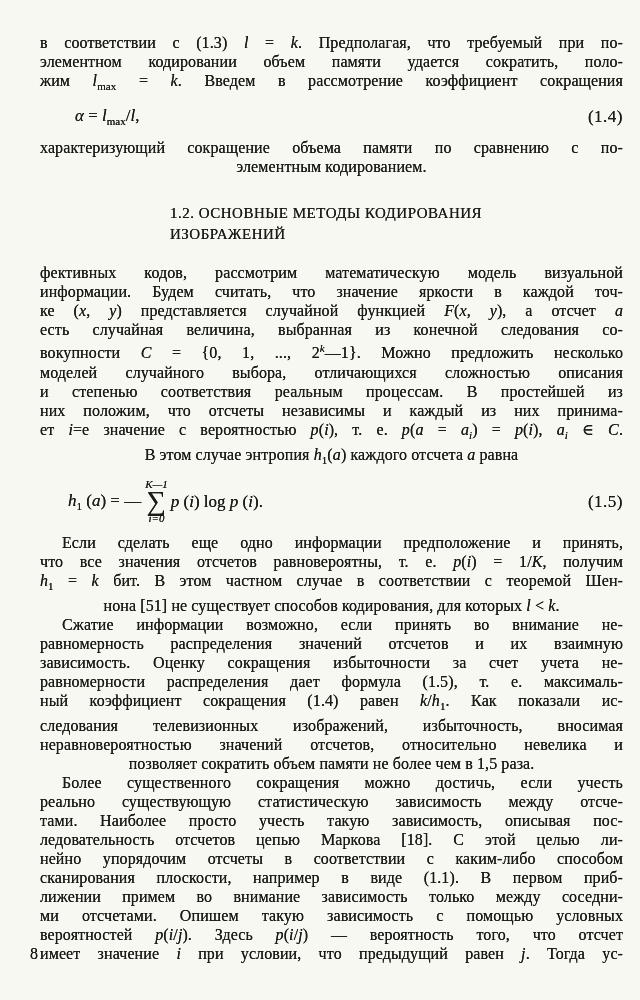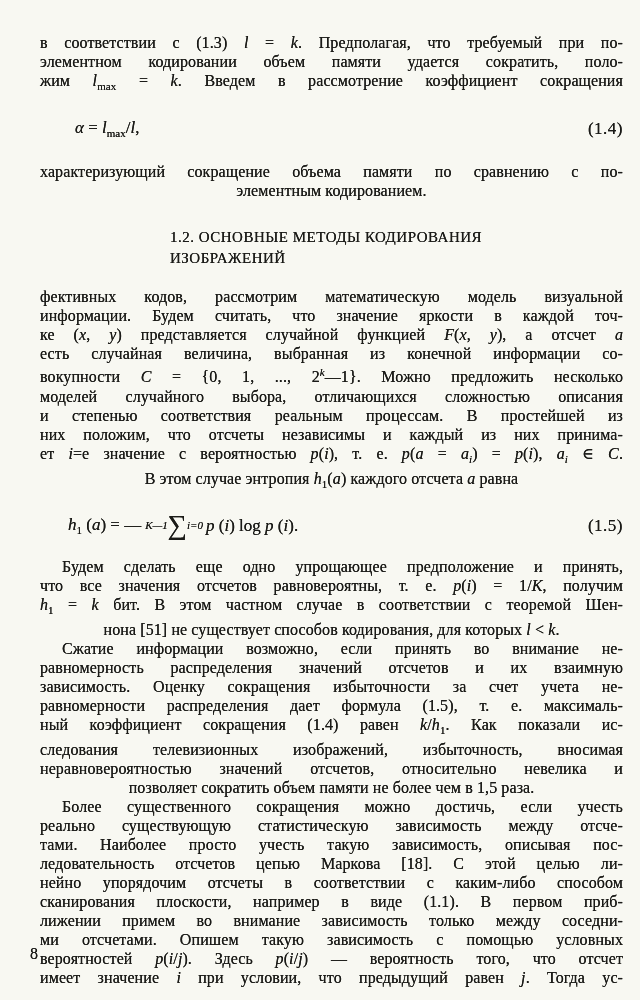--- a/index.html
+++ b/index.html
@@ -25,26 +25,26 @@
   .line sub, .line sup, .eq sub, .eq sup { font-size:11px; }
   .heading {
     margin:27px 0 18px 130px;
     font-weight:normal; font-size:15px; line-height:21px;
     letter-spacing:0.5px; text-shadow:0 0 0.4px currentColor;
   }
   .eq {
     display:flex; align-items:center;
     font-size:17px; text-shadow:0 0 0.4px currentColor;
   }
-  .eq-14 { margin:21px 0; padding-left:35px; min-height:24px; }
+  .eq-14 { margin:9px 0; padding-left:35px; min-height:24px; }
   .eq-15 { margin:9px 0 8px; padding-left:28px; min-height:46px; }
   .eq i { font-style:italic; }
   .eq .eq-label { margin-left:auto; letter-spacing:0.5px; }
   .sum {
-    display:inline-flex; flex-direction:row; align-items:center;
+    display:inline-flex; flex-direction:column; align-items:center;
     margin:0 3px 0 4px; vertical-align:middle;
   }
   .sum .lim { font-size:11px; line-height:11px; font-style:italic; }
   .sum .sigma { font-size:27px; line-height:23px; font-style:normal; }
   .page-number {
     position:absolute; left:30px; top:945px;
     font-size:16px; text-shadow:0 0 0.4px currentColor;
   }
 </style>
 </head>
@@ -70,42 +70,42 @@
 
   <div class="heading">
     <div>1.2. ОСНОВНЫЕ МЕТОДЫ КОДИРОВАНИЯ</div>
     <div>ИЗОБРАЖЕНИЙ</div>
   </div>
 
   <div>
     <div class="line">фективных кодов, рассмотрим математическую модель визуальной</div>
     <div class="line">информации. Будем считать, что значение яркости в каждой точ-</div>
     <div class="line">ке (<i>x</i>, <i>y</i>) представляется случайной функцией <i>F</i>(<i>x</i>, <i>y</i>), а отсчет <i>a</i></div>
-    <div class="line">есть случайная величина, выбранная из конечной информации со-</div>
+    <div class="line">есть случайная величина, выбранная из конечной следования со-</div>
     <div class="line">вокупности <i>C</i> = {0, 1, ..., 2<sup><i>k</i></sup>—1}. Можно предложить несколько</div>
     <div class="line">моделей случайного выбора, отличающихся сложностью описания</div>
     <div class="line">и степенью соответствия реальным процессам. В простейшей из</div>
     <div class="line">них положим, что отсчеты независимы и каждый из них принима-</div>
     <div class="line">ет <i>i</i>=е значение с вероятностью <i>p</i>(<i>i</i>), т. е. <i>p</i>(<i>a</i> = <i>a<sub>i</sub></i>) = <i>p</i>(<i>i</i>), <i>a<sub>i</sub></i> ∈ <i>C</i>.</div>
     <div class="line noj">В этом случае энтропия <i>h</i><sub>1</sub>(<i>a</i>) каждого отсчета <i>a</i> равна</div>
   </div>
 
   <div class="eq eq-15">
     <span><i>h</i><sub>1</sub> (<i>a</i>) = —</span>
     <span class="sum">
       <span class="lim"><i>K</i>—1</span>
       <span class="sigma">∑</span>
       <span class="lim"><i>i</i>=0</span>
     </span>
     <span><i>p</i> (<i>i</i>) log <i>p</i> (<i>i</i>).</span>
     <span class="eq-label">(1.5)</span>
   </div>
 
   <div>
-    <div class="line indent">Будем сделать еще одно упрощающее предположение и принять,</div>
+    <div class="line indent">Если сделать еще одно информации предположение и принять,</div>
     <div class="line">что все значения отсчетов равновероятны, т. е. <i>p</i>(<i>i</i>) = 1/<i>K</i>, получим</div>
     <div class="line"><i>h</i><sub>1</sub> = <i>k</i> бит. В этом частном случае в соответствии с теоремой Шен-</div>
     <div class="line noj">нона [51] не существует способов кодирования, для которых <i>l</i> &lt; <i>k</i>.</div>
   </div>
 
   <div>
     <div class="line indent">Сжатие информации возможно, если принять во внимание не-</div>
     <div class="line">равномерность распределения значений отсчетов и их взаимную</div>
     <div class="line">зависимость. Оценку сокращения избыточности за счет учета не-</div>
     <div class="line">равномерности распределения дает формула (1.5), т. е. максималь-</div>

